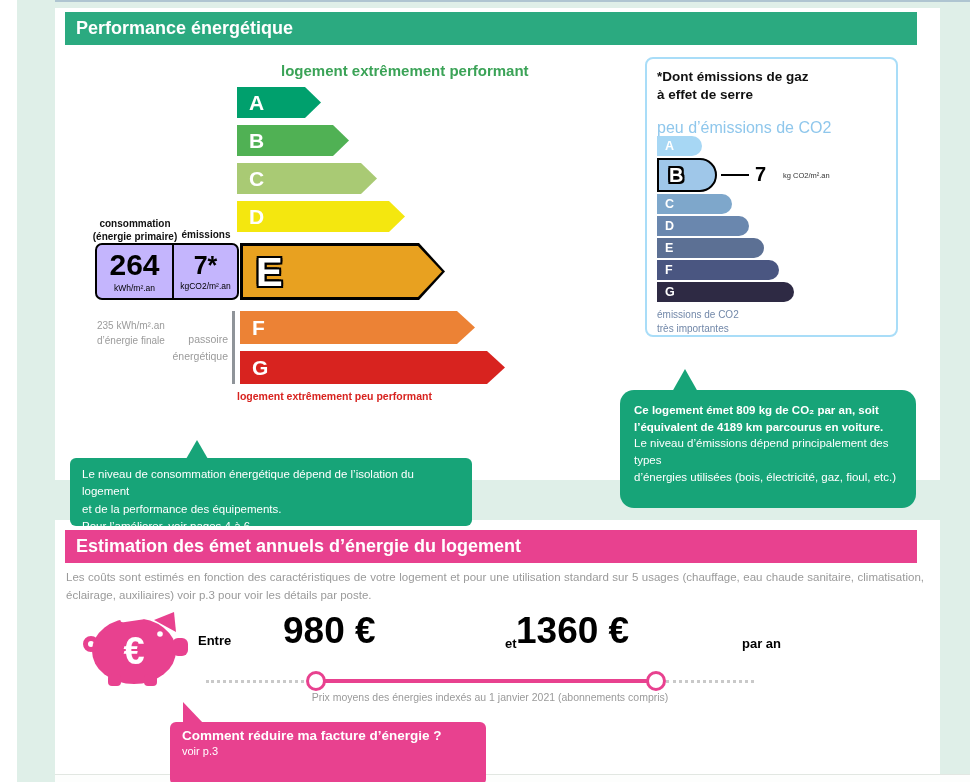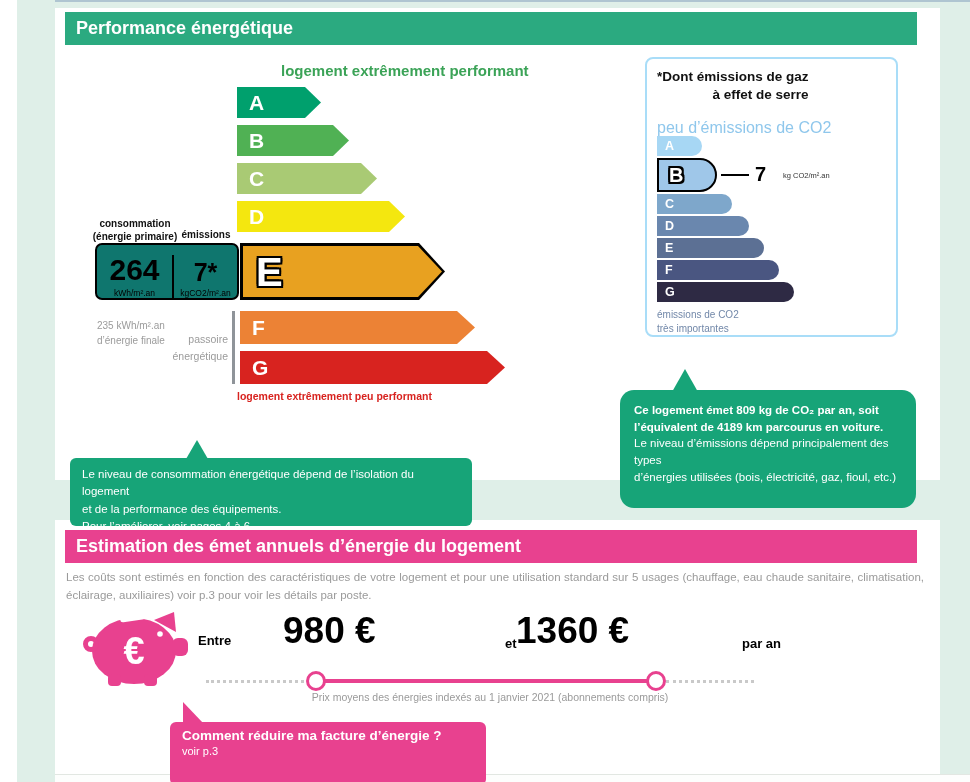--- a/index.html
+++ b/index.html
@@ -23,34 +23,34 @@
   .worst-label { left:237px; top:390px; color:var(--red); font-size:10.5px; font-weight:bold; }
 
   .arrow { position:absolute; }
   .arrow-letter { position:absolute; left:12px; top:50%; transform:translateY(-50%); color:#fff; font-weight:bold; font-size:21px; z-index:2; }
   .arrow-letter.big { font-size:40px; left:16px; }
   .outline { color:#fff; text-shadow:-2px -2px 0 #000,2px -2px 0 #000,-2px 2px 0 #000,2px 2px 0 #000,-2px 0 0 #000,2px 0 0 #000,0 -2px 0 #000,0 2px 0 #000; }
 
   .cons-header { left:86px; top:218px; width:98px; text-align:center; font-weight:bold; font-size:10px; line-height:1.25; white-space:pre-line; color:#111; }
   .emis-header { left:174px; top:229px; width:64px; text-align:center; font-weight:bold; font-size:10px; color:#111; }
 
-  .value-box { left:95px; top:243px; width:144px; height:57px; background:#0f766e; border:2.5px solid #000; border-radius:7px; display:flex; z-index:3;align-items:flex-end; }
+  .value-box { left:95px; top:243px; width:144px; height:57px; background:#c4b5fd; border:2.5px solid #000; border-radius:7px; display:flex; z-index:3; }
   .vb-cell { display:flex; flex-direction:column; align-items:center; justify-content:center; }
   .vb-cell1 { width:77px; border-right:2.5px solid #000; }
   .vb-cell2 { flex:1; }
   .vb-num1 { font-size:30px; font-weight:bold; line-height:1; color:#000; }
   .vb-num2 { font-size:25px; font-weight:bold; line-height:1; color:#000; }
   .vb-unit { font-size:8.5px; margin-top:3px; color:#000; }
 
   .final-note { left:97px; top:318px; width:132px; color:#9b9b9b; font-size:10px; line-height:1.5; white-space:pre-line; }
   .sieve-note { left:118px; top:331px; width:110px; text-align:right; color:#9b9b9b; font-size:10.5px; line-height:1.6; white-space:pre-line; }
   .vbar { left:232px; top:311px; width:3px; height:73px; background:#8f9499; }
 
   .co2-box   { left:645px; top:57px; width:253px; height:280px; background:#fff; border:2px solid var(--co2-border-blue); border-radius:8px; }
-  .co2-title { left:657px; top:68px; font-size:13.5px; font-weight:bold; color:#111; line-height:1.3; white-space:pre-line;text-align:right; }
+  .co2-title { left:657px; top:68px; font-size:13.5px; font-weight:bold; color:#111; line-height:1.3; white-space:pre-line; }
   .co2-low   { left:657px; top:119px; color:var(--co2-low-blue); font-size:16px; }
   .co2-high  { left:657px; top:308px; color:var(--co2-high-bluegray); font-size:10px; line-height:1.35; white-space:pre-line; }
   .co2-bars  { left:657px; top:136px; width:238px; height:170px; }
   .co2-bar   { position:absolute; border-radius:0 10px 10px 0; }
   .co2-letter { position:absolute; left:8px; top:50%; transform:translateY(-50%); color:#fff; font-weight:bold; font-size:12.5px; }
   .co2-letter.big { font-size:20px; left:10px; }
   .co2-line  { position:absolute; background:#000; height:2px; }
   .co2-value { position:absolute; font-size:20px; font-weight:bold; color:#000; }
   .co2-unit  { position:absolute; font-size:7.5px; color:#333; width:90px; }
 

